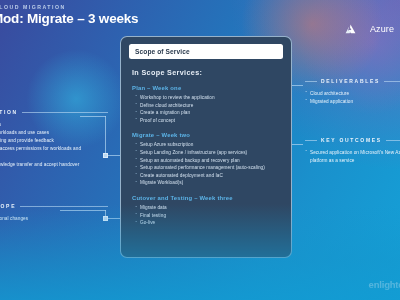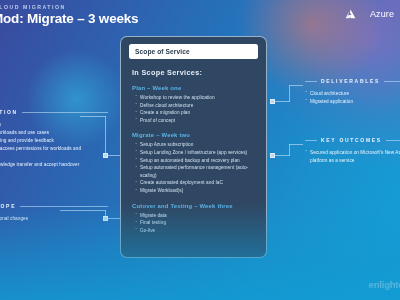--- a/index.html
+++ b/index.html
@@ -32,27 +32,27 @@
     font-size:5.2px; letter-spacing:1.5px; font-weight:700;
     color:rgba(214,228,245,0.82); text-transform:uppercase; white-space:nowrap;
   }
   .headline {
     position:absolute; left:-8px; top:11px;
     font-size:13.5px; font-weight:700; color:#ffffff;
     letter-spacing:-0.2px; white-space:nowrap;
   }
 
   
-  .azure { position:absolute; right:6px; top:9px; display:flex; align-items:center; gap:14px; }
+  .azure { position:absolute; right:6px; top:24px; display:flex; align-items:center; gap:14px; }
   .azure svg { display:block; }
   .azure .azure-word { font-size:9px; color:#fff; font-weight:400; letter-spacing:0.1px; }
 
   
   .card {
-    position:absolute; left:120px; top:36px; width:147px; height:222px;
+    position:absolute; left:120px; top:36px; width:172px; height:222px;
     background:#2f4763; border:1px solid rgba(186,214,238,0.75);
     border-radius:7px; padding:7px 8px 0 8px; overflow:hidden;
   }
   .pill {
     background:#fff; border-radius:2.5px; height:15px;
     display:flex; align-items:center; padding:0 6px; margin-bottom:9px;
   }
   .pill span { font-size:6.6px; font-weight:700; color:#2a3a4d; letter-spacing:0.1px; }
   .card h2 {
     font-size:7.2px; font-weight:700; color:#e7eef6;

